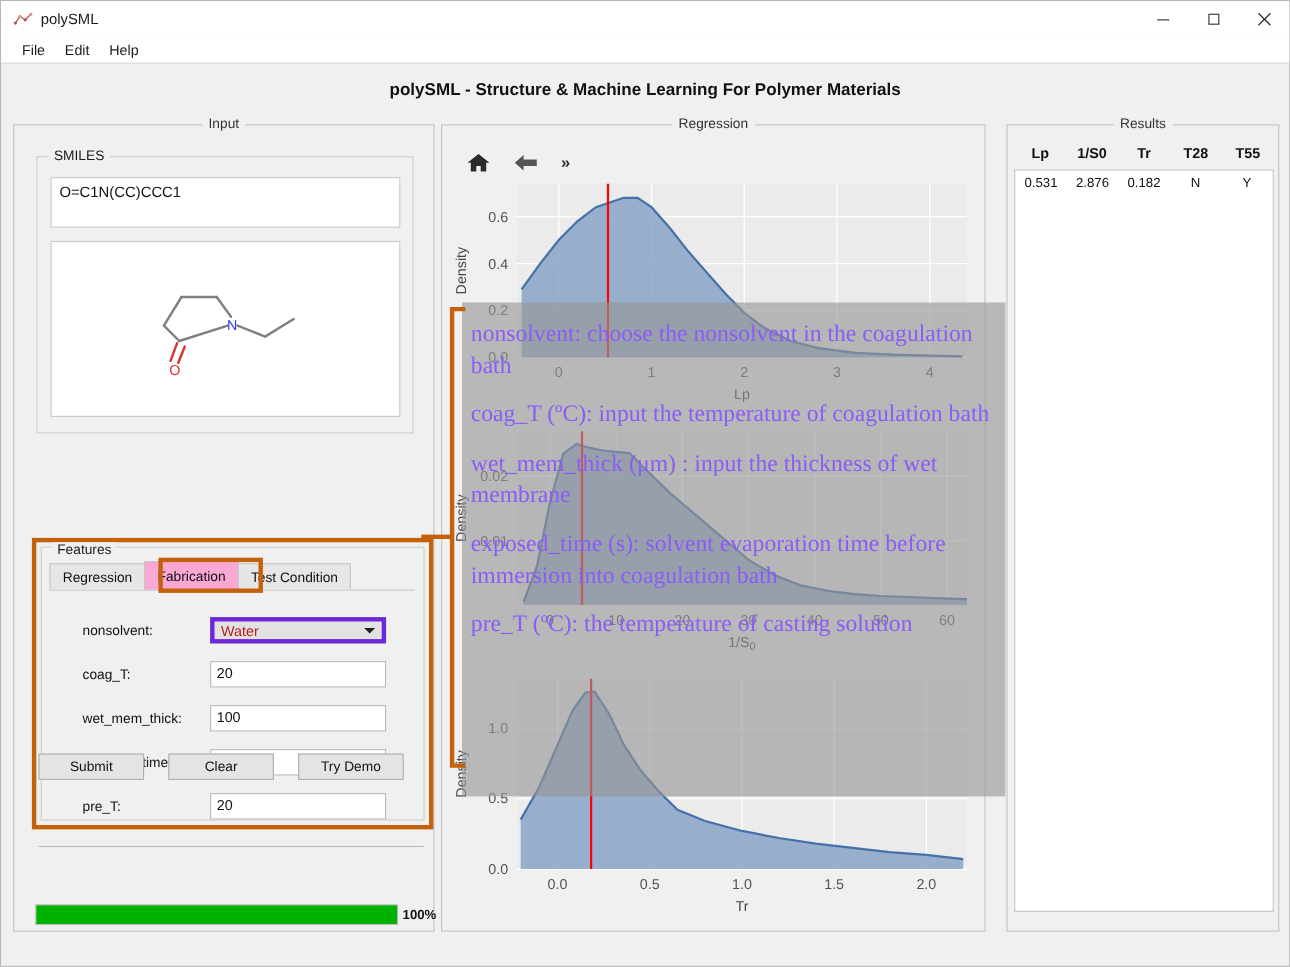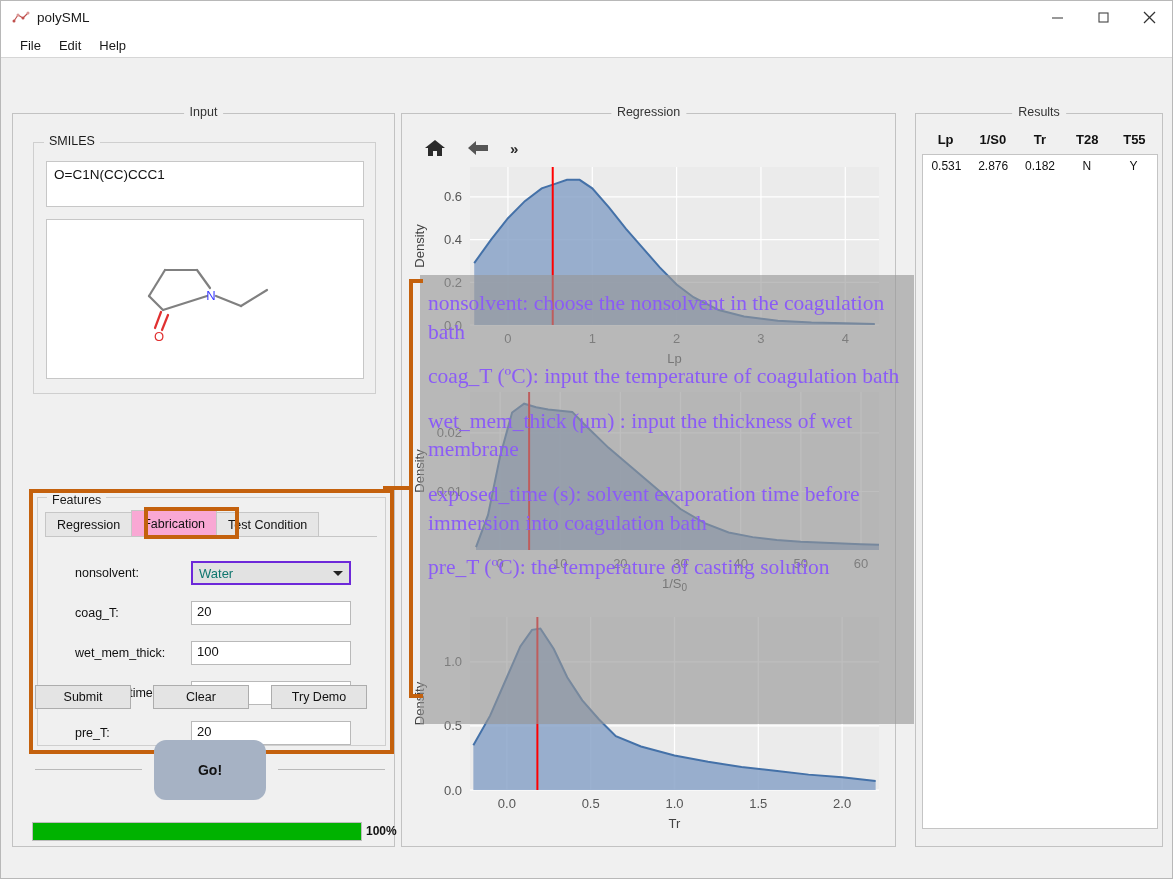--- a/index.html
+++ b/index.html
@@ -129,21 +129,21 @@
   .field-ctrl {
     position: absolute; left: 158px; width: 160px; height: 24px;
   }
   .txtfield {
     width: 100%; height: 100%; background: #ffffff;
     border: 1px solid #b9b9b9; font-size: 13px; color: #111;
     padding: 2px 5px; font-family: "Liberation Sans", sans-serif;
   }
   .combobox {
     width: 100%; height: 100%; background: #e2e2e2;
-    border: 2px solid #6d28d9; font-size: 13px; color: #0f766e;
+    border: 4px solid #6d28d9; font-size: 13px; color: #b91c1c;
     display: flex; align-items: center; padding: 0 6px;
     justify-content: space-between;
   }
   .caret {
     width: 0; height: 0; border-left: 5px solid transparent;
     border-right: 5px solid transparent; border-top: 5px solid #222;
   }
 
   
   .btnrow { position: absolute; left: 22px; top: 571px; display: flex; gap: 22px; }
@@ -262,20 +262,23 @@
       </div>
     </div>
   </div>
 
   <div class="menubar">
     <div class="menuitem">File</div>
     <div class="menuitem">Edit</div>
     <div class="menuitem">Help</div>
   </div>
 
+  <div class="headerbar">
+    <div class="h-title">polySML - Structure &amp; Machine Learning For Polymer Materials</div>
+  </div>
 
   <div class="group" id="input-panel">
     <div class="legend">Input</div>
 
     <div id="smiles-group">
       <div class="legend">SMILES</div>
       <div class="smiles-input" title="Enter SMILES">O=C1N(CC)CCC1</div>
       <div class="mol-box">
         <svg width="180" height="110" viewBox="0 0 180 110">
           <g stroke="#808080" stroke-width="2.2" fill="none" stroke-linecap="round">
@@ -348,21 +351,20 @@
     </div>
 
     <div class="btnrow">
       <div class="btn">Submit</div>
       <div class="btn">Clear</div>
       <div class="btn">Try Demo</div>
     </div>
 
     <div class="go-wrap">
       <div class="go-line"></div>
-      <div class="go-btn">Go!</div>
       <div class="go-line"></div>
     </div>
 
     <div class="progress-wrap">
       <div class="progress-track">
         <div class="progress-fill" id="progress-fill" style="width: 100%;"></div>
       </div>
       <div class="progress-text">100%</div>
     </div>
   </div>

